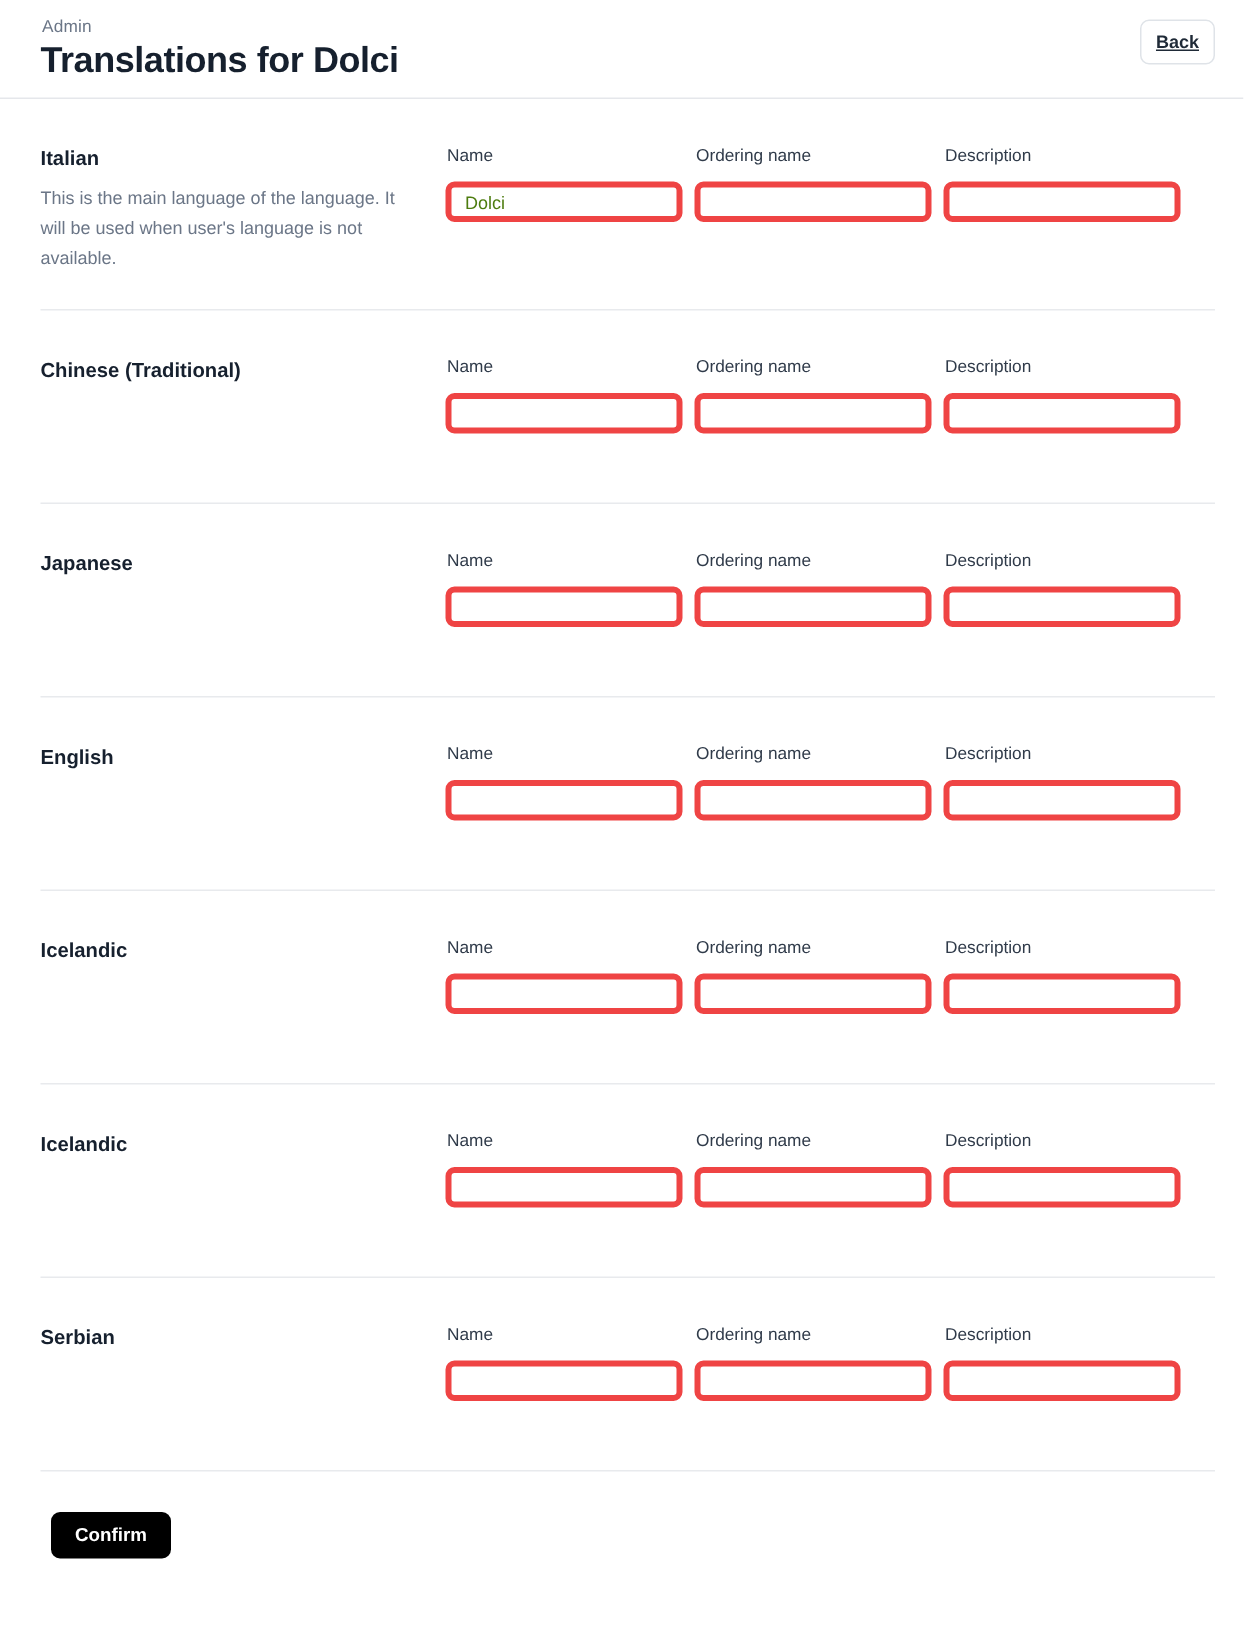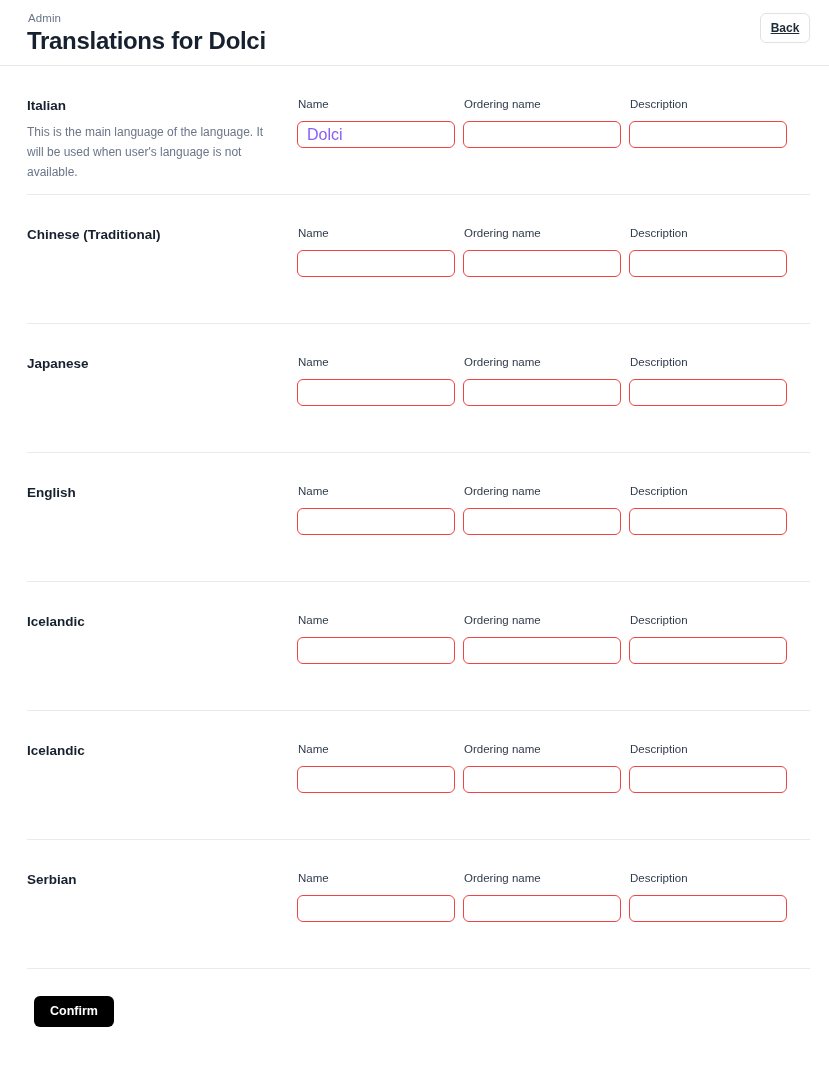--- a/index.html
+++ b/index.html
@@ -61,21 +61,21 @@
   
   .rows {
     padding: 0 19px 0 27px;
   }
   .lang-row {
     display: flex;
     align-items: flex-start;
     border-bottom: 1px solid #e8eaed;
     min-height: 129px;
     padding-top: 30px;
-    padding-bottom: 12px;
+    padding-bottom: 24px;
   }
   .lang-row.is-last {
     border-bottom: 1px solid #e8eaed;
   }
   .lang-info {
     width: 270px;
     flex: 0 0 270px;
     padding-right: 18px;
     padding-top: 1px;
   }
@@ -106,26 +106,26 @@
     display: block;
     font-size: 11.5px;
     color: #303b4a;
     line-height: 15px;
     margin: 0 0 9px 1px;
   }
   .field-input {
     display: block;
     width: 100%;
     height: 27px;
-    border: 1px solid #ef4444;
+    border: 4px solid #ef4444;
     border-radius: 6px;
     background: #ffffff;
     font-family: "Liberation Sans", sans-serif;
-    font-size: 16px;
-    color: #8b5cf6;
+    font-size: 12px;
+    color: #4d7c0f;
     padding: 0 9px;
     outline: none;
   }
   .field-input::placeholder { color: #aab2bd; }
 
   
   .footer {
     padding: 27px 19px 0 34px;
   }
   .confirm-button {

